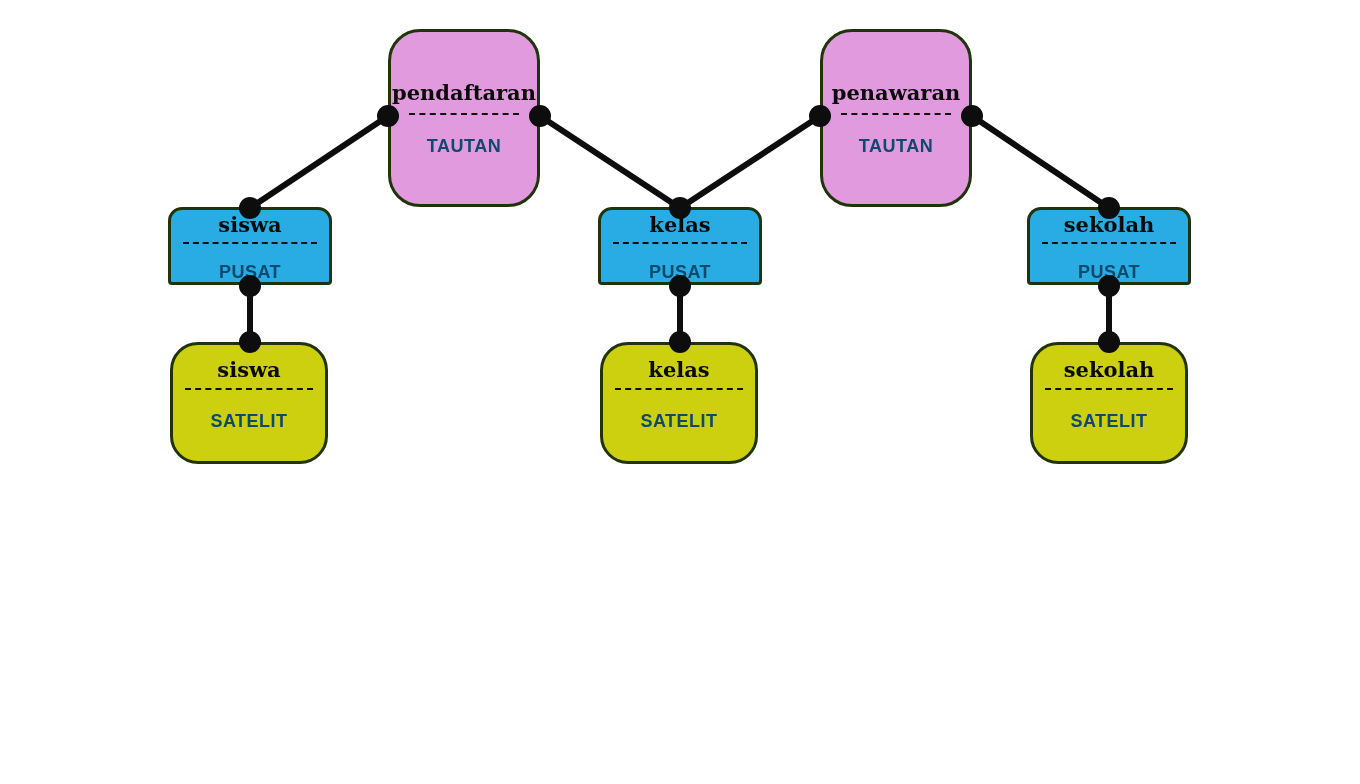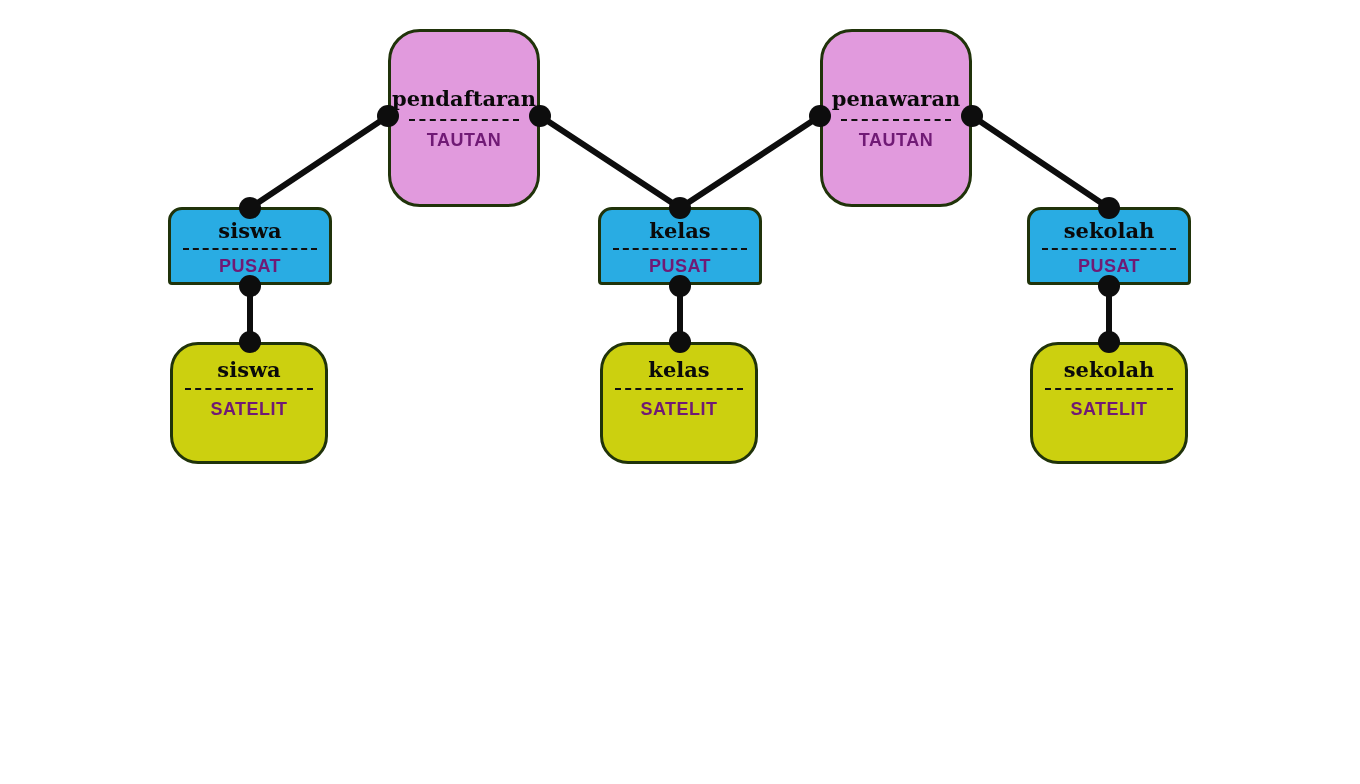--- a/index.html
+++ b/index.html
@@ -35,22 +35,23 @@
   .node .divider {
     border-top: 2px dashed #111111;
     height: 0;
     margin: 8px 0 10px 0;
   }
   .node .subtitle {
     font-family: "Liberation Sans", sans-serif;
     font-weight: 700;
     font-size: 18px;
     letter-spacing: 0.5px;
-    color: #701a75;
+    color: #0c4a6e;
     line-height: 1;
+    margin-top: 12px;
   }
   
   .node-tautan {
     background: #e19add;
     border-radius: 32px;
     width: 152px;
     height: 178px;
     justify-content: center;
   }
   .node-tautan .divider { width: 110px; }

